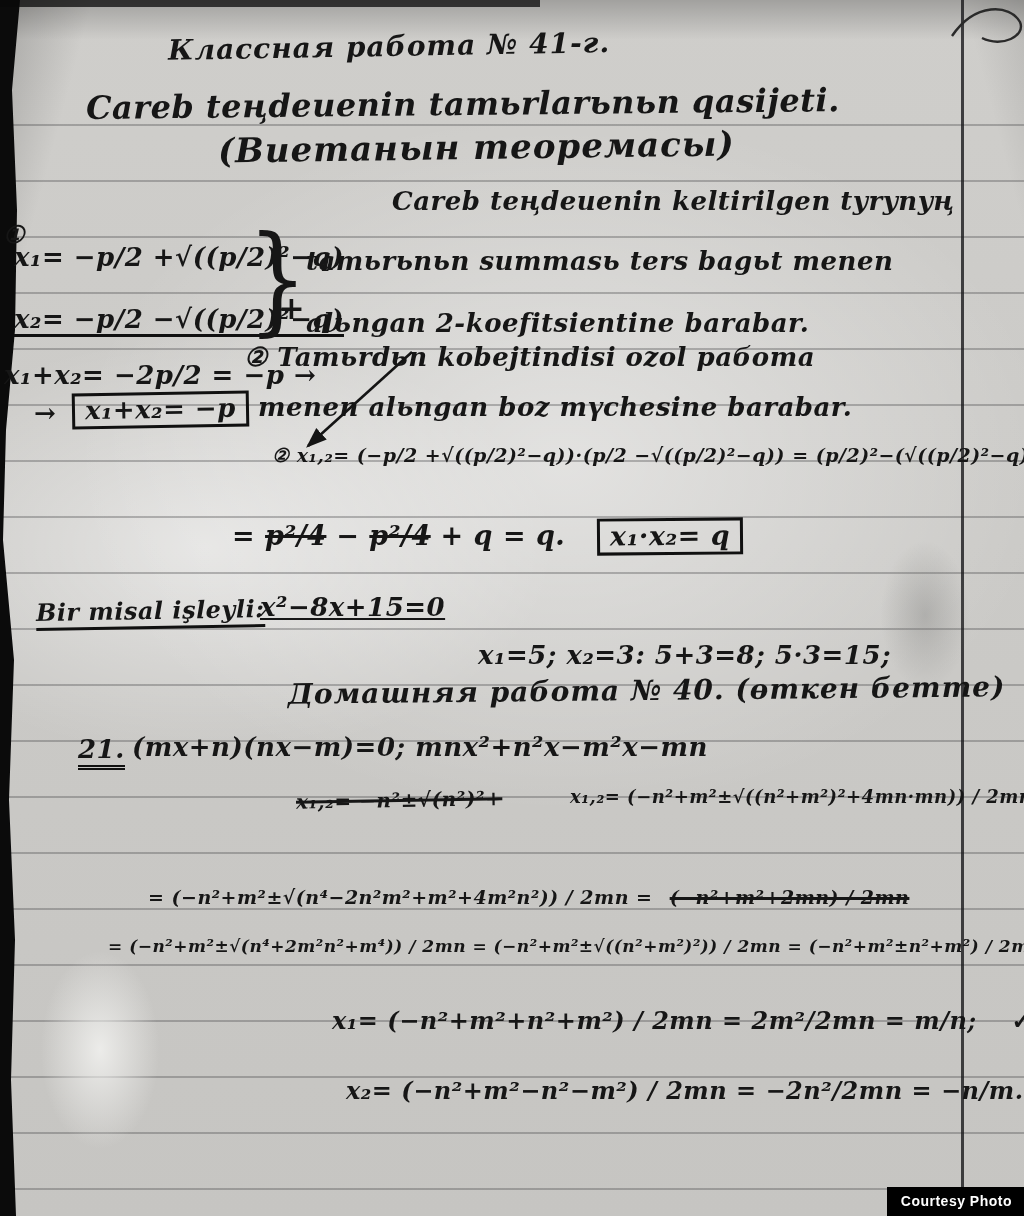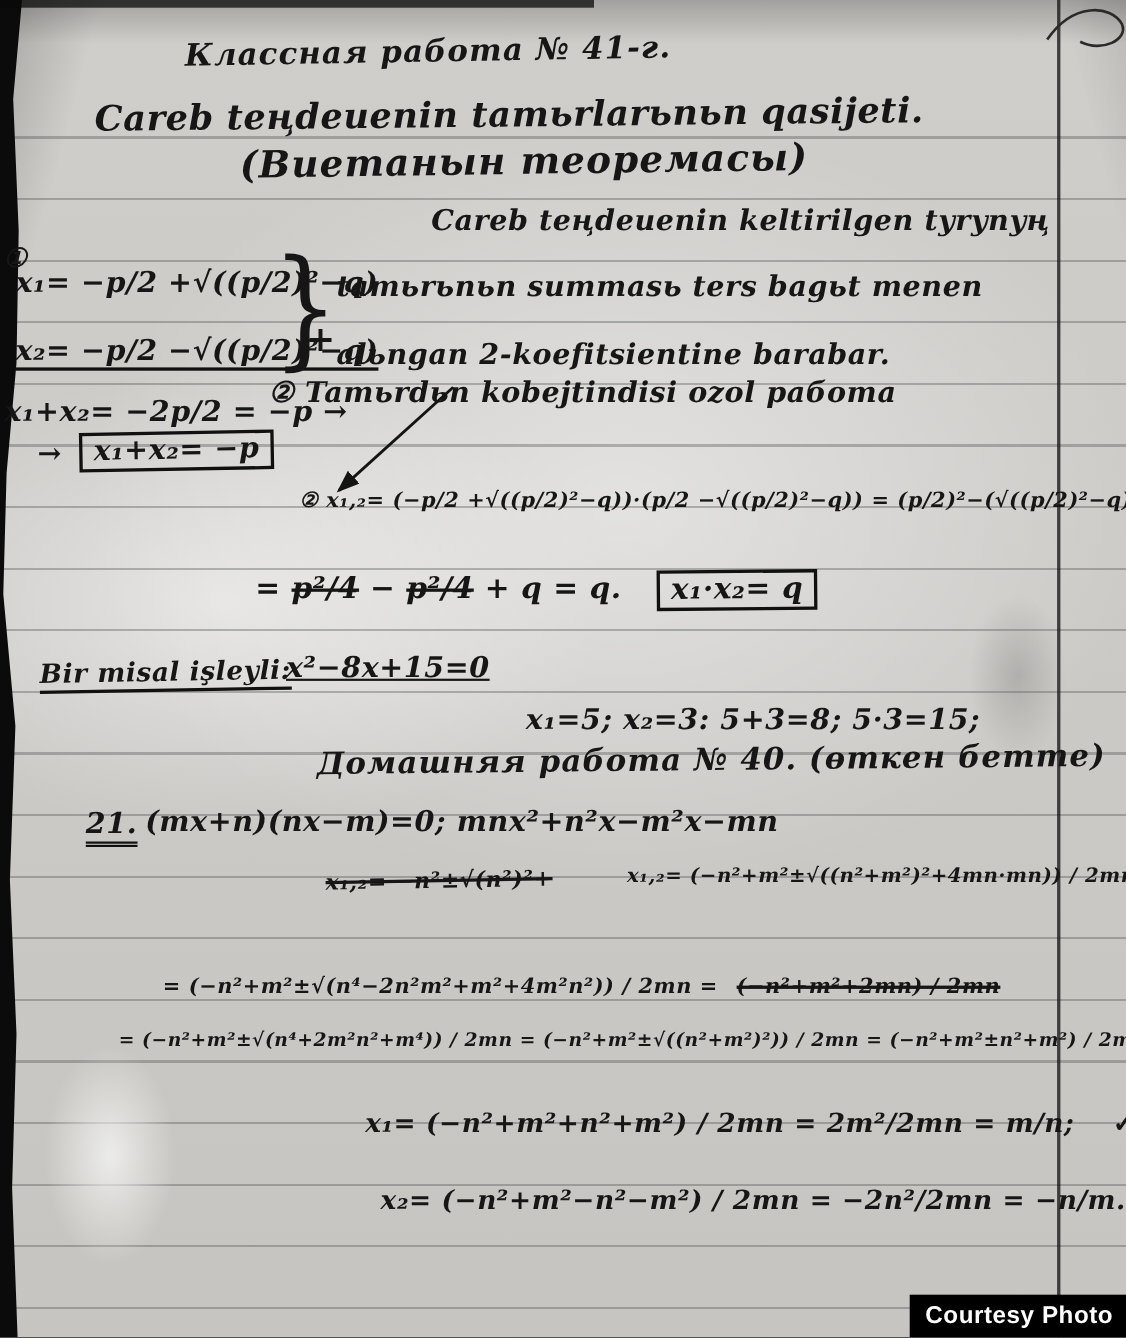--- a/index.html
+++ b/index.html
@@ -41,21 +41,21 @@
 
   .boxed{display:inline-block;border:3px solid #101010;padding:1px 10px 2px 10px;}
   .ul{border-bottom:3px solid #101010;padding-bottom:1px;}
   .ul2{border-bottom:5px double #101010;padding-bottom:1px;}
   .struck{text-decoration:line-through;text-decoration-thickness:2.5px;}
   .brace{font-size:118px;font-weight:400;font-style:normal;transform:scaleX(.8);}
   .check{font-style:normal;font-weight:700;}
 
   .watermark{
     position:absolute;right:0;bottom:0;background:#000;color:#fff;
-    font-family:"Liberation Sans", sans-serif;font-weight:700;font-size:22px;
+    font-family:"Liberation Sans", sans-serif;font-weight:700;font-size:14px;
     padding:6px 12px 7px 14px;letter-spacing:.5px;
   }
   svg.overlay{position:absolute;left:0;top:0;pointer-events:none;}
 </style>
 </head>
 <body>
 
 <div id="page">
 
   <div class="ruling"></div>
@@ -81,20 +81,21 @@
   <div class="hw brace" style="left:240px;top:218px;">}</div>
   <div class="hw sz32" style="left:278px;top:292px;">+</div>
 
   <div class="hw sz26" style="left:4px;top:362px;">x₁+x₂= −2p/2 = −p →</div>
   <div class="hw sz26" style="left:244px;top:344px;">② Tamьrdьn kobejtindisi ozol работа</div>
 
   <div class="hw sz26" style="left:34px;top:400px;">→</div>
   <div class="hw sz26" style="left:72px;top:392px;transform:rotate(-1deg);">
     <span class="boxed">x₁+x₂= −p</span>
   </div>
+  <div class="hw sz26" style="left:258px;top:394px;">menen alьngan boz mүchesine barabar.</div>
 
   <div class="hw sz19" style="left:272px;top:446px;">② x₁,₂= (−p/2 +√((p/2)²−q))·(p/2 −√((p/2)²−q)) = (p/2)²−(√((p/2)²−q))² =</div>
 
   <div class="hw sz27" style="left:232px;top:518px;">
     <span>=</span>
     <span class="struck">p²/4</span>
     <span>−</span>
     <span class="struck">p²/4</span>
     <span>+ q = q.</span>
     <span class="boxed" style="margin-left:22px;transform:rotate(-.5deg);">x₁·x₂= q</span>

